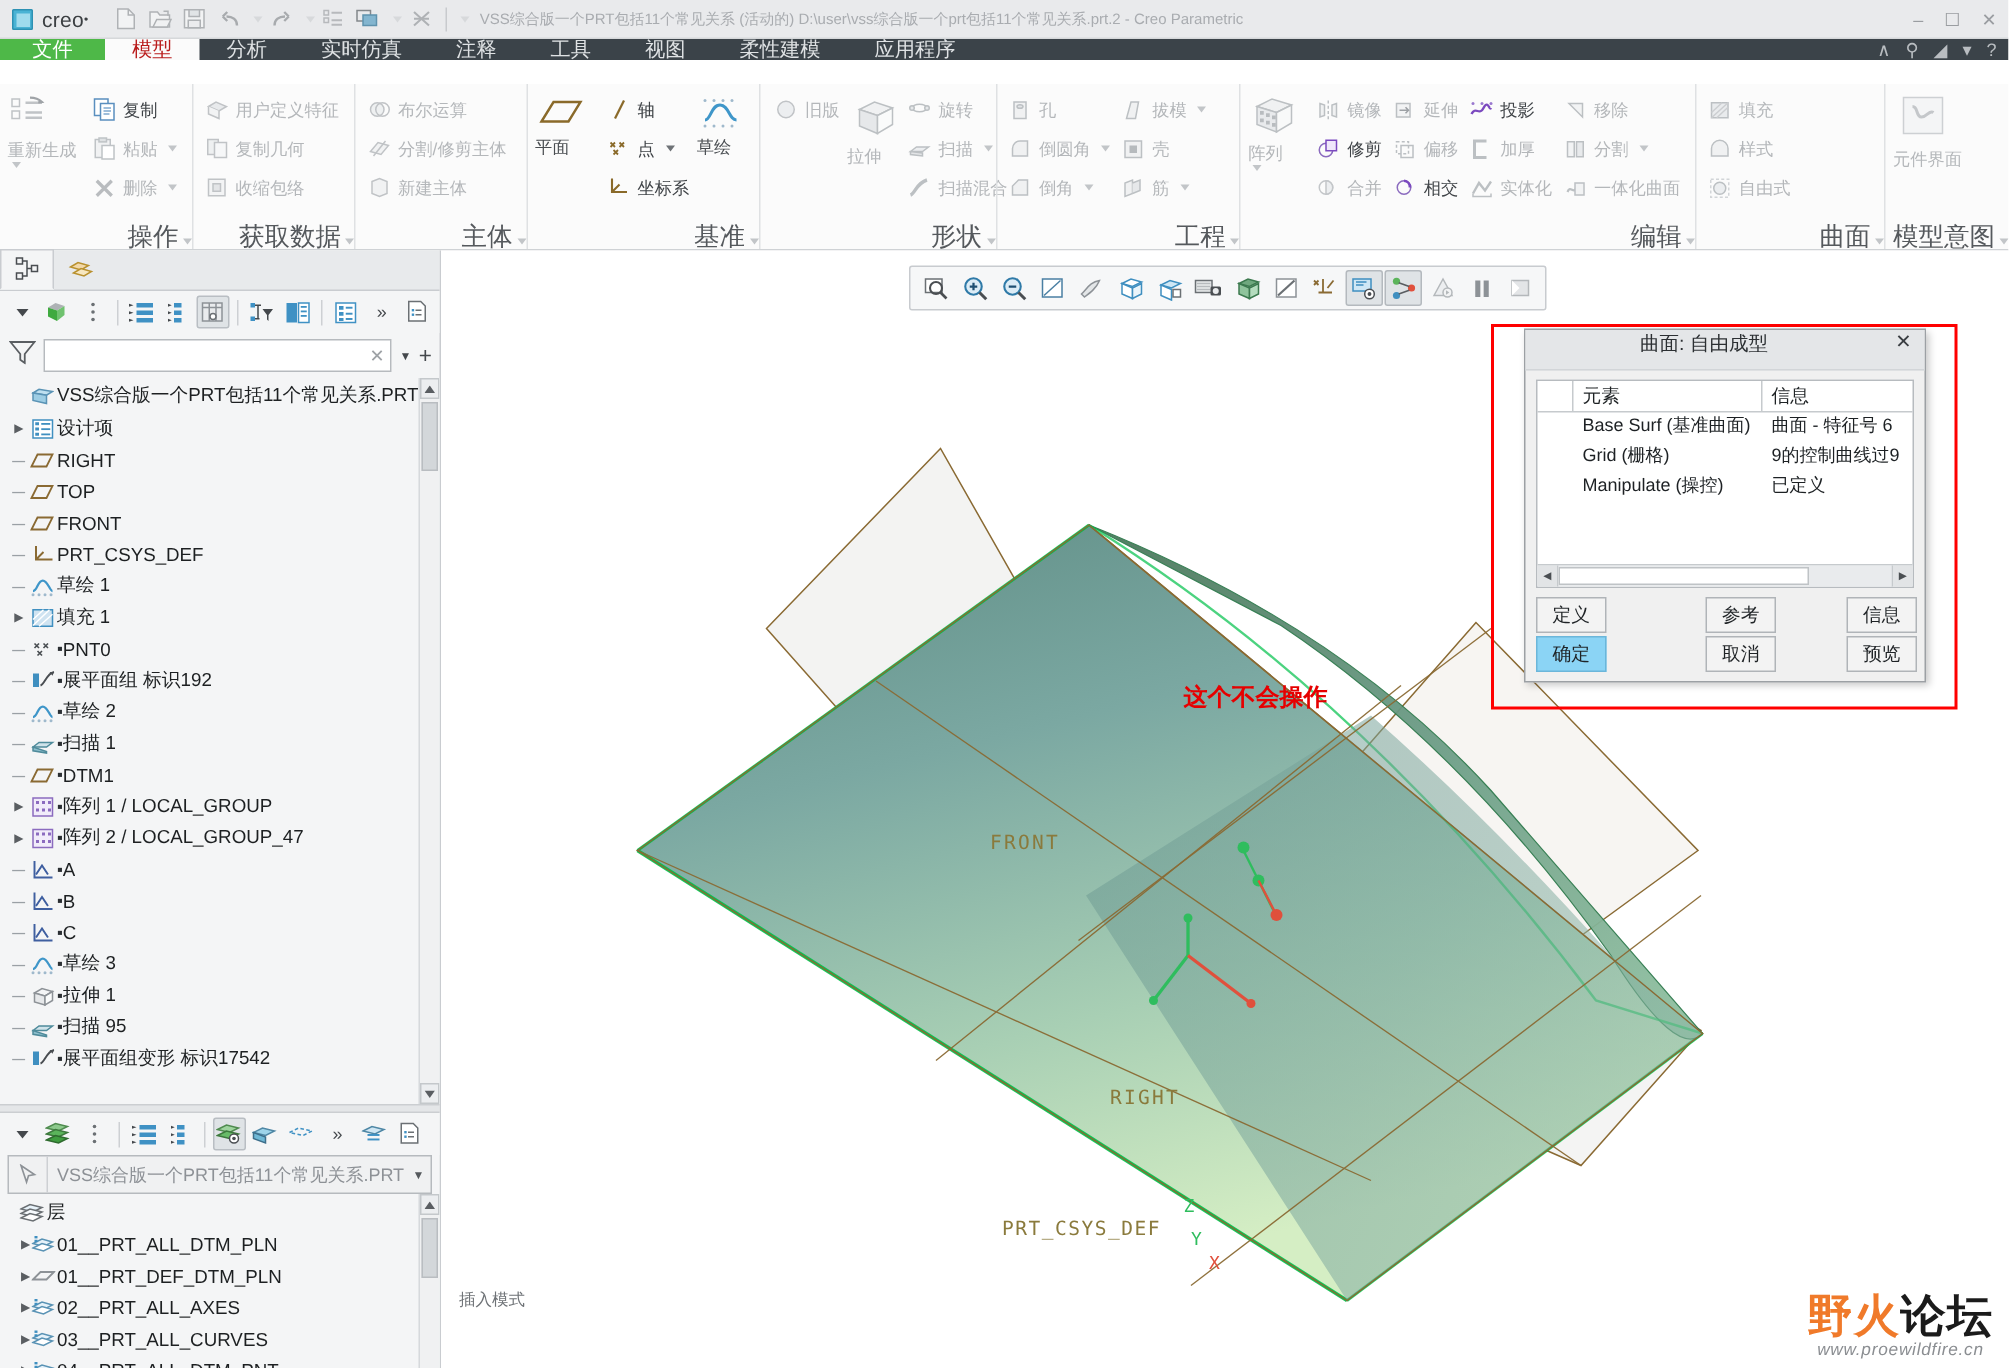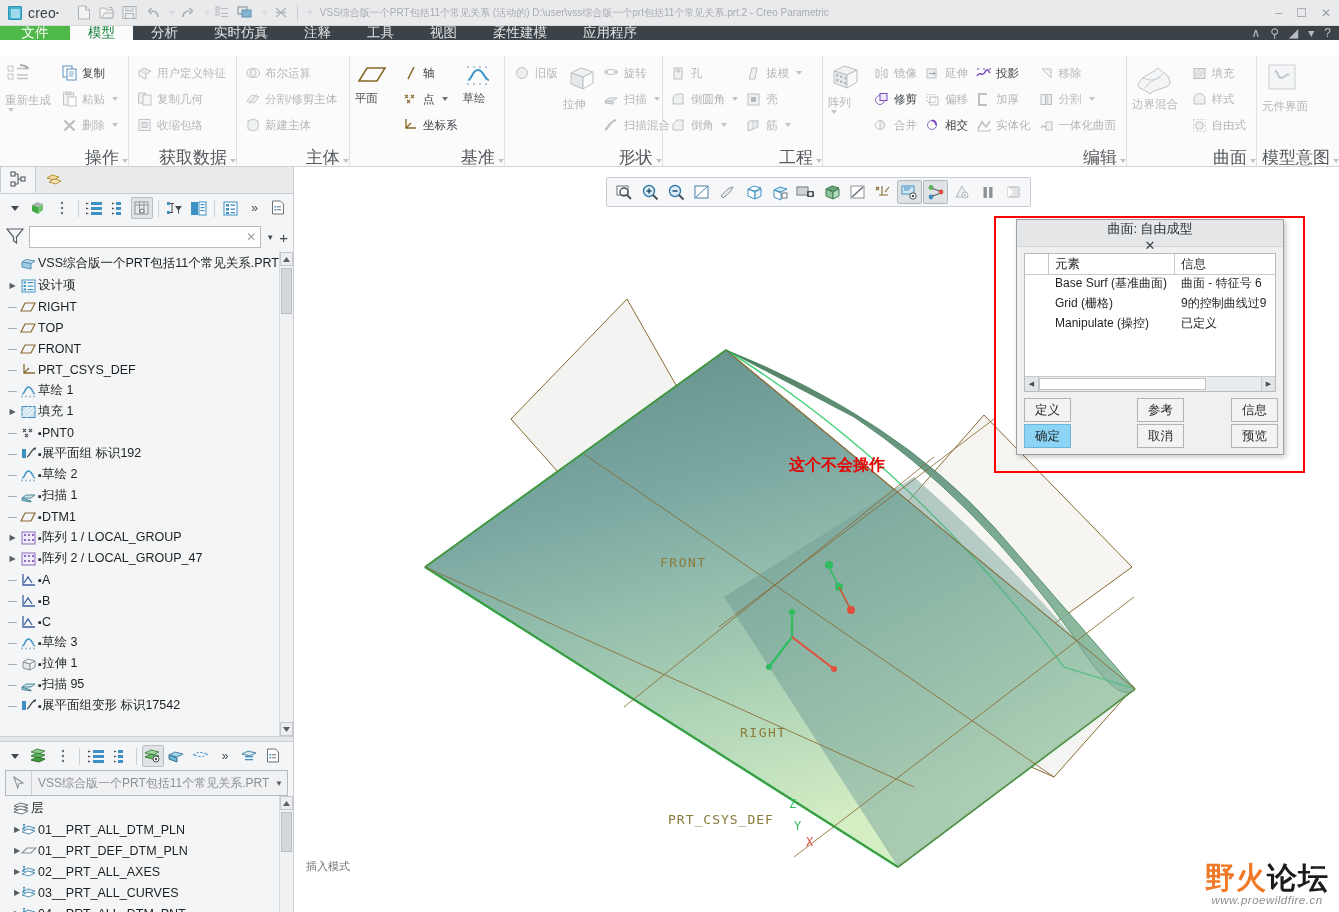--- a/index.html
+++ b/index.html
@@ -48,21 +48,21 @@
   .tabstrip {
     position: absolute; top: 26px; left: 0; width: 1339px; height: 14px;
     background: #3b4349; display: flex; align-items: stretch;
   }
   .tab {
     display: flex; align-items: center; justify-content: center;
     padding: 0 18px; font-size: 13.5px; color: #dfe2e4; cursor: default;
     white-space: nowrap;
   }
   .tab.file { background: #4eb848; color: #fff; font-weight: normal; min-width: 70px; }
-  .tab.active { background: #fbfbfb; color: #15803d; }
+  .tab.active { background: #fbfbfb; color: #b91c1c; }
   .tabstrip-right { margin-left: auto; display: flex; align-items: center; gap: 10px; padding-right: 8px; }
   .tsr-icon { color: #cfd3d6; font-size: 12px; opacity: .85; }
 
   
   .ribbon {
     position: absolute; top: 56px; left: 0; width: 1339px; height: 111px;
     background: #fbfbfb; border-bottom: 1px solid #cfd2d5;
     display: flex; align-items: stretch;
   }
   .rgroup { position: relative; display: flex; flex-direction: column; padding: 4px 0 0 0; }
@@ -175,22 +175,22 @@
     position: absolute; left: 994px; top: 216px; width: 311px; height: 257px;
     border: 2px solid #ff0000; z-index: 20; background: transparent;
   }
   .dialog {
     position: absolute; left: 1016px; top: 219px; width: 268px; height: 236px;
     background: #f0f0f0; border: 1px solid #9ca0a4;
     box-shadow: 2px 2px 5px rgba(0,0,0,.22); z-index: 21;
     display: flex; flex-direction: column;
   }
   .dlg-title {
-    height: 27px; background: #e4e6e8; display: flex; align-items: center;
-    border-bottom: 1px solid #d2d5d8; position: relative; flex-direction: column;
+    height: 27px; background: #e4e6e8; display: flex; align-items: flex-start;
+    border-bottom: 1px solid #d2d5d8; position: relative;
   }
   .dlg-title .t { flex: 1; text-align: center; font-size: 13px; color: #2c3033; }
   .dlg-title .x { width: 28px; text-align: center; font-size: 13px; color: #3a3e42; }
   .dlg-body { flex: 1; padding: 6px 7px 4px 7px; display:flex; flex-direction:column; }
   .dlg-table { flex: 1; background: #fff; border: 1px solid #b7bbbf; display: flex; flex-direction: column; }
   .dt-head { display: flex; height: 21px; border-bottom: 1px solid #c6cacd; }
   .dt-head .c0 { width: 24px; border-right:1px solid #c6cacd; }
   .dt-head .c1 { flex: 1; border-right:1px solid #c6cacd; font-size:12.5px; color:#1f2325; padding-left:6px; line-height:21px; }
   .dt-head .c2 { width: 100px; font-size:12.5px; color:#1f2325; padding-left:6px; line-height:21px; }
   .dt-rows { flex:1; }
@@ -766,27 +766,20 @@
           </div>
         </div>
       </div>
       <div class="rgroup-title">
         <span>编辑</span><span class="tri-down dis"></span>
       </div>
     </div>
 
     <div class="rgroup" style="width:130px">
       <div class="rgroup-body">
-        <div class="rbig disabled" style="width:62px">
-          <svg width="44" height="34" viewBox="0 0 44 34">
-              <path d="M6 22c6-10 14-10 20-16 6 6 12 6 12 16-6 6-14 4-20 10-6-6-12-4-12-10z" fill="#f4f5f6" stroke="#bcc0c3"></path>
-              <path d="M13 26c5-8 12-8 18-14M10 15c6 4 12 4 18 0" fill="none" stroke="#c8cbce"></path>
-            </svg>
-          <span class="rb-label">边界混合</span>
-        </div>
         <div class="rcol">
           <div class="ritem disabled">
             <span class="ic">
                 <svg width="15" height="15" viewBox="0 0 15 15">
                   <rect x="2" y="2.5" width="11" height="10" fill="#e9ebed" stroke="#bcc0c3"></rect>
                   <path d="M2 9l7-6.5M2 12.5l11-10M5.5 12.5l7.5-7" stroke="#ccced1"></path>
                 </svg>
               </span>
             <span>填充</span>
           </div>

